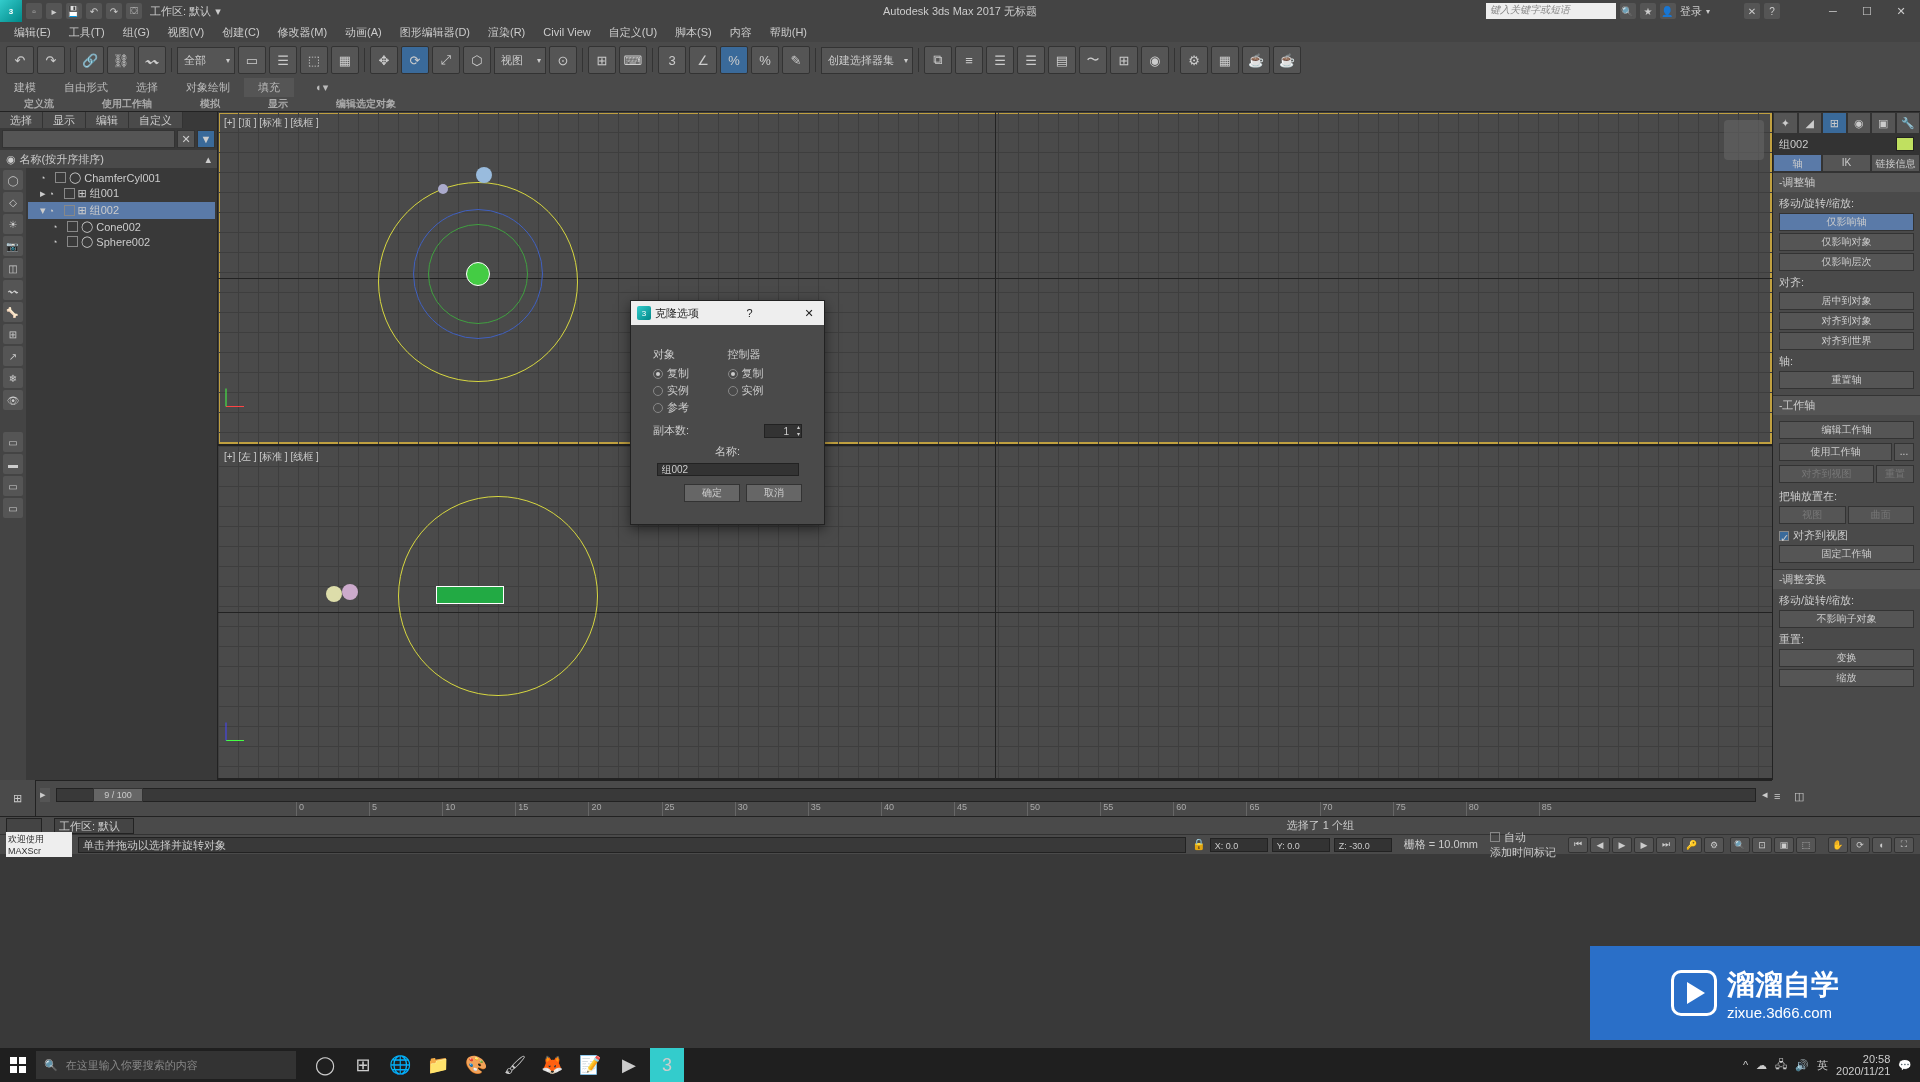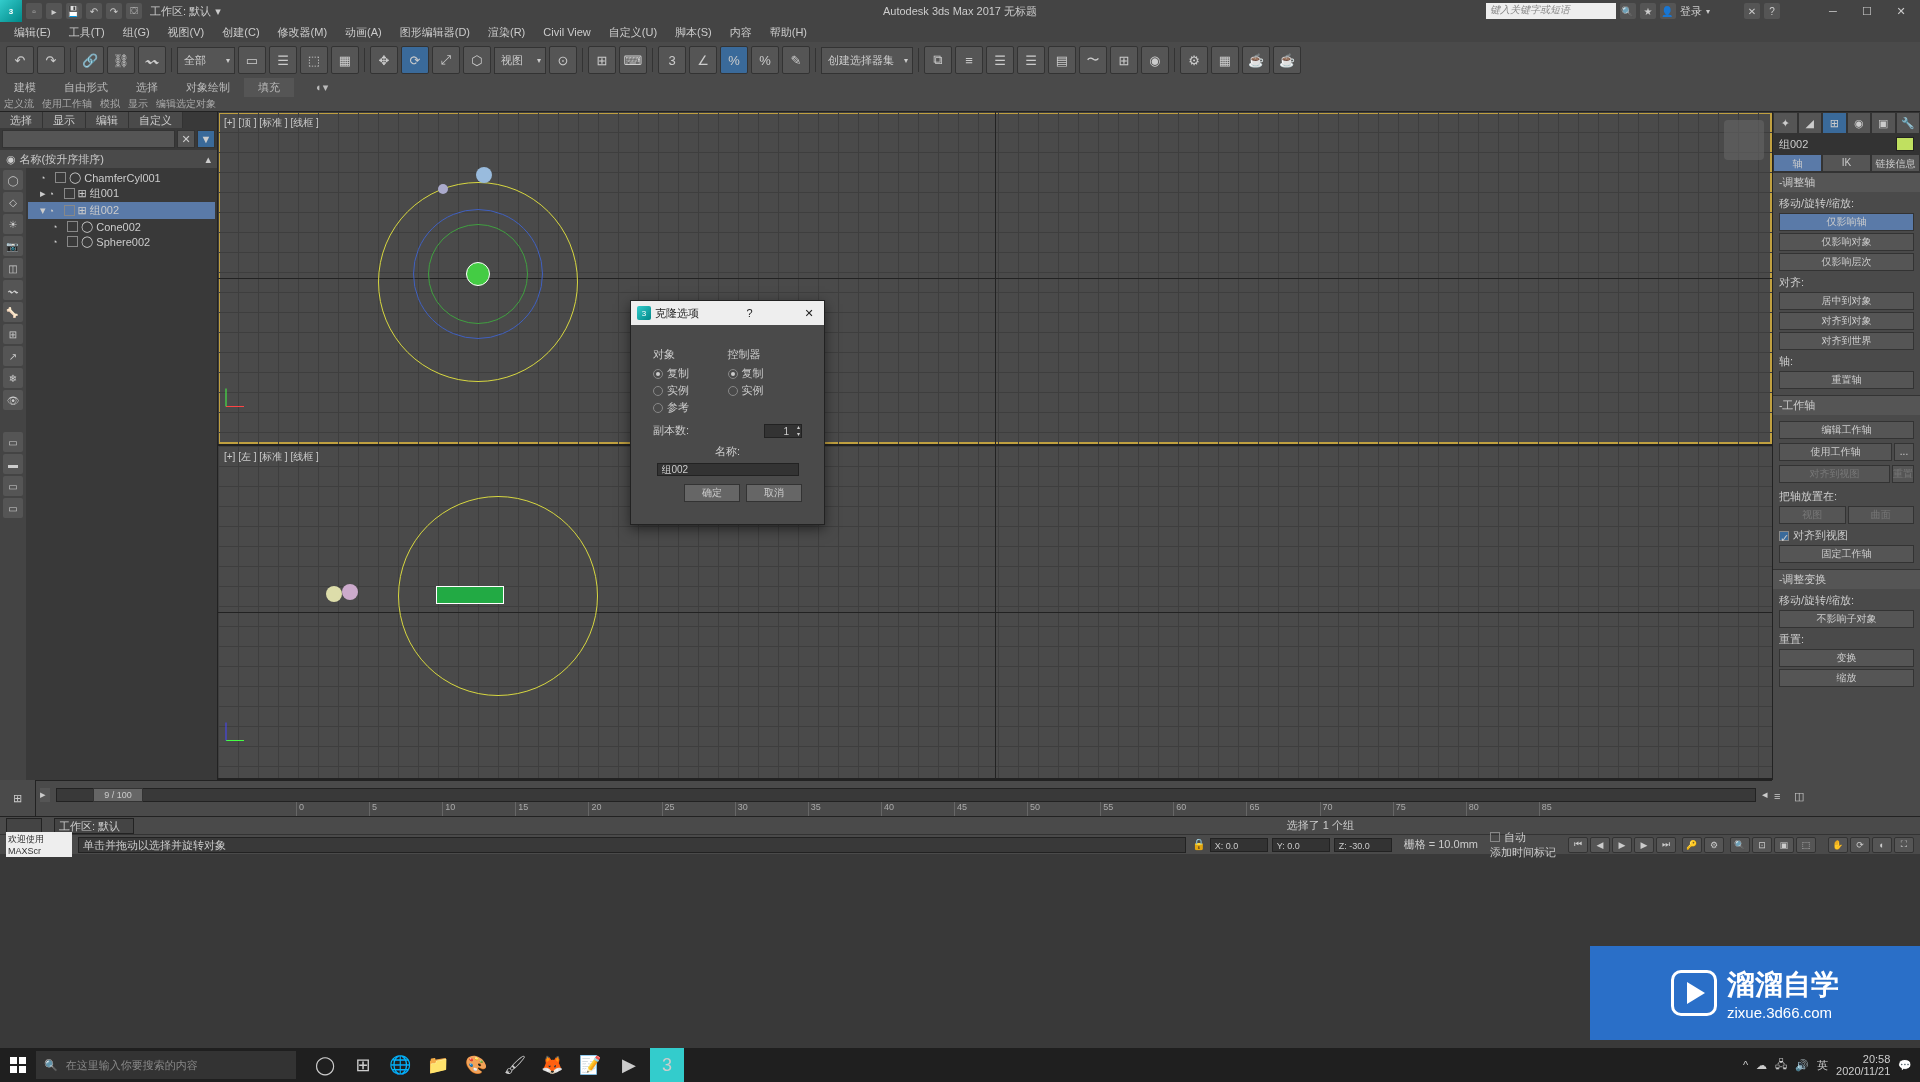--- a/index.html
+++ b/index.html
@@ -25,21 +25,21 @@
 .toolbar { height: 36px; background: #4a4a4a; display: flex; align-items: center; padding: 0 6px; gap: 3px; }
 .toolbar .tbtn { width: 28px; height: 28px; background: #555; border: 1px solid #333; border-radius: 2px; display: flex; align-items: center; justify-content: center; font-size: 13px; }
 .toolbar .tsep { width: 1px; height: 24px; background: #333; margin: 0 2px; }
 .toolbar .tdrop { height: 27px; background: #555; border: 1px solid #333; padding: 0 16px 0 6px; display: flex; align-items: center; font-size: 11px; position: relative; }
 .toolbar .tdrop::after { content: "▾"; position: absolute; right: 4px; font-size: 8px; }
 
 
 .ribbon { height: 18px; background: #4a4a4a; display: flex; align-items: center; }
 .ribbon .ritem { padding: 2px 14px; font-size: 11px; color: #bbb; }
 .ribbon2 { height: 16px; background: #4a4a4a; display: flex; align-items: center; border-bottom: 1px solid #222; }
-.ribbon2 .ritem { padding: 1px 4px; font-size: 10px; color: #aaa; }
+.ribbon2 .ritem { padding: 1px 24px; font-size: 10px; color: #aaa; font-weight: bold; }
 
 
 .main { display: flex; height: 668px; }
 
 
 .explorer { width: 218px; background: #393939; display: flex; flex-direction: column; border-right: 1px solid #222; }
 .explorer .tabs { height: 16px; display: flex; font-size: 10px; }
 .explorer .tab { padding: 1px 10px; background: #4a4a4a; border-right: 1px solid #333; }
 .explorer .searchrow { height: 22px; display: flex; align-items: center; padding: 2px; gap: 2px; }
 .explorer .sinput { flex: 1; height: 18px; background: #555; border: 1px solid #333; }
@@ -405,21 +405,21 @@
     <div class="rollout">
       <div class="rhead">- <span>工作轴</span></div>
       <div class="rbody">
         <div class="cbtn">编辑工作轴</div>
         <div style="display:flex; gap:2px;">
           <div class="cbtn" style="flex:1;">使用工作轴</div>
           <div class="cbtn" style="width:20px;">...</div>
         </div>
         <div style="display:flex; gap:2px;">
           <div class="cbtn disabled" style="flex:1;">对齐到视图</div>
-          <div class="cbtn disabled" style="width:22px;">重置</div>
+          <div class="cbtn disabled" style="width:38px;">重置</div>
         </div>
         <div style="margin-top:4px;">把轴放置在:</div>
         <div style="display:flex; gap:2px;">
           <div class="cbtn disabled" style="flex:1;">视图</div>
           <div class="cbtn disabled" style="flex:1;">曲面</div>
         </div>
         <div class="cb">
             <span style="width:10px;height:10px;border:1px solid #888;background:#3a6a9a;">✓</span>
             <span>对齐到视图</span>
           </div>

